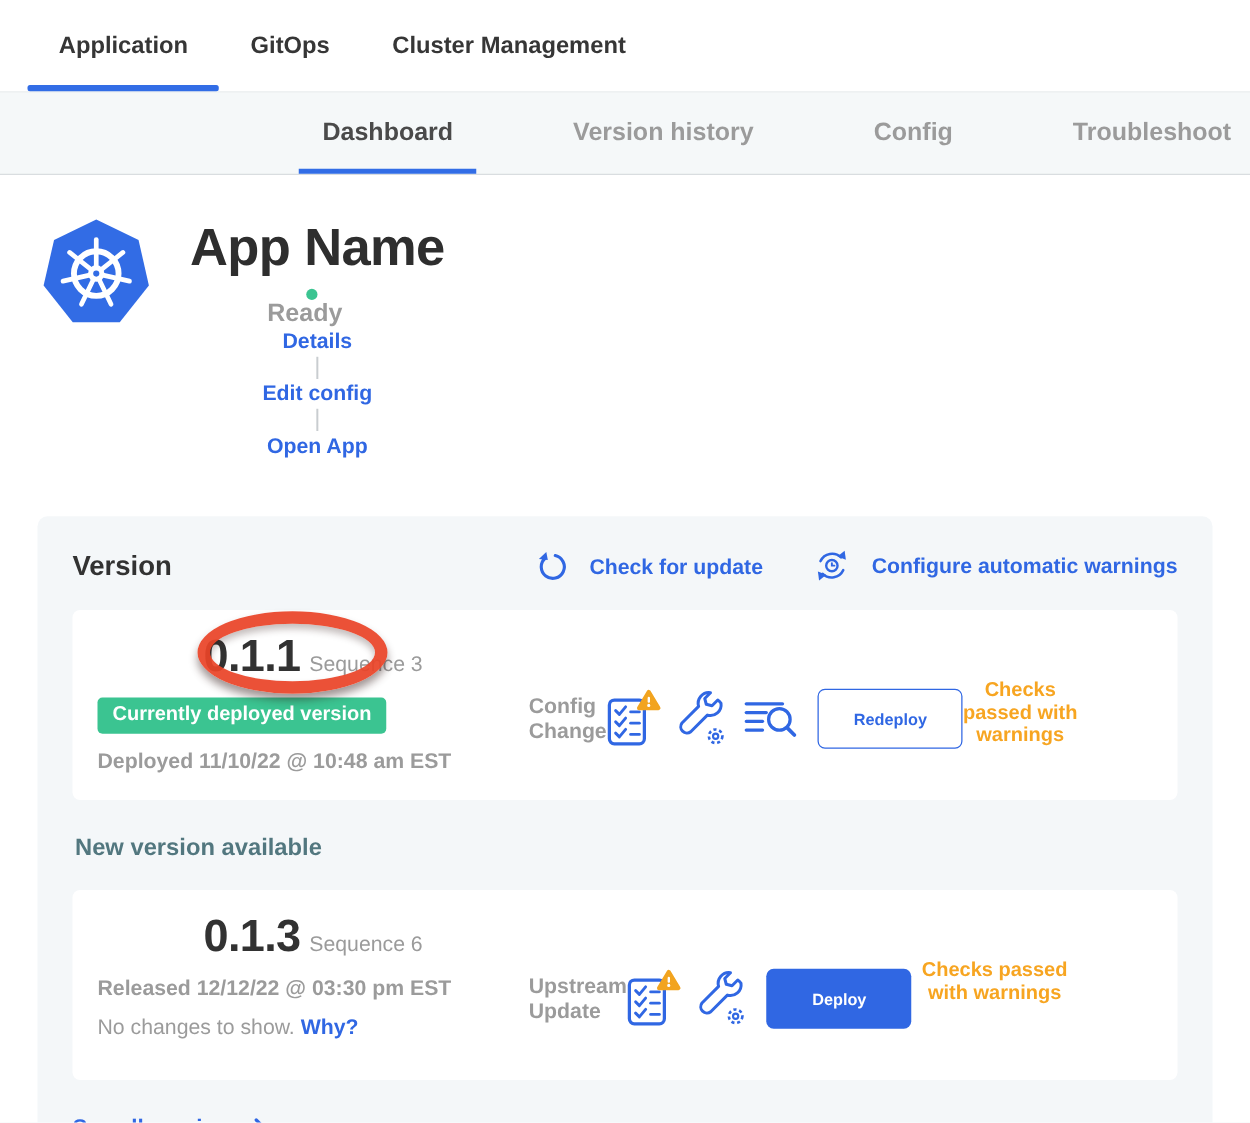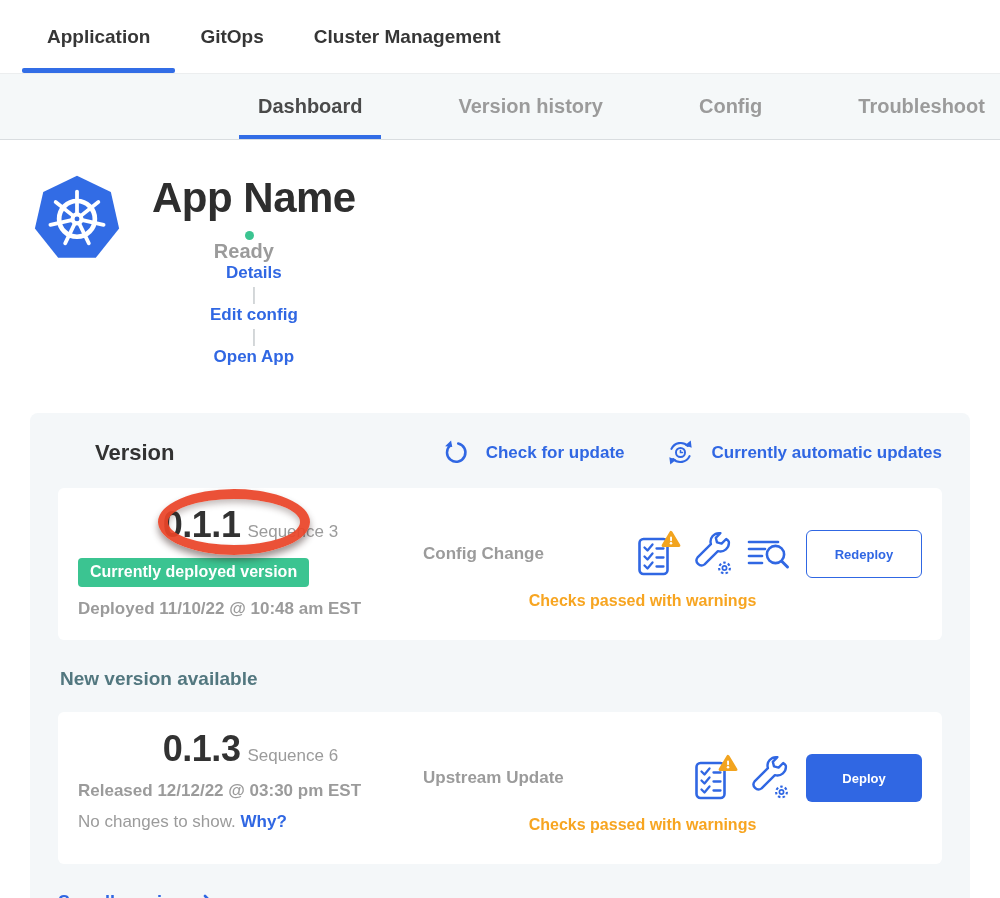--- a/index.html
+++ b/index.html
@@ -38,40 +38,40 @@
   .app-header { display: flex; align-items: flex-start; gap: 28px; padding: 30px 0 0 30px; }
   .k8s-logo { width: 94px; height: 94px; flex: 0 0 auto; }
   .app-title { margin: 6px 0 0; font-size: 42px; font-weight: 700; color: #2e2e2e; letter-spacing: -0.5px; line-height: 1.05; }
   .status-row { display: flex; align-items: center; margin-top: 11px; flex-direction: column; }
   .status-dot { width: 9px; height: 9px; border-radius: 50%; background: #3bc491; margin-right: 9px; }
   .status-text { font-size: 20px; font-weight: 700; color: #9b9b9b; margin-right: 20px; }
   .hlink { font-size: 17px; font-weight: 700; color: #3067e3; text-decoration: none; cursor: pointer; }
   .hsep { color: #c9cdd0; font-size: 19px; margin: 0 13px; font-weight: 400; }
   
   .card { margin: 46px 30px 0; background: #f4f7f9; border-radius: 8px; padding: 26px 28px 32px; }
-  .card-head { display: flex; align-items: center; margin-left: 37px; }
+  .card-head { display: flex; align-items: flex-end; }
   .card-title { flex: 1; margin: 0; font-size: 22px; font-weight: 700; color: #323232; }
   .head-link { display: inline-flex; align-items: center; gap: 18px; color: #3067e3; font-size: 17px; font-weight: 700; cursor: pointer; }
   .head-link + .head-link { margin-left: 42px; }
   .version-row {
     position: relative; background: #fff; border-radius: 6px; margin-top: 22px;
     padding: 16px 20px 20px; display: flex; min-height: 152px;
   }
   .v-left { flex: 0 0 345px; }
   .v-num-row { display: flex; align-items: baseline; gap: 7px; justify-content: center; }
   .v-num { font-size: 36px; font-weight: 700; color: #323232; letter-spacing: -0.5px; line-height: 1.15; }
   .v-seq { font-size: 17px; color: #9b9b9b; }
   .badge {
     display: inline-block; margin-top: 13px; background: #3bc491; color: #fff;
     font-size: 16px; font-weight: 700; padding: 5px 12px 6px; border-radius: 4px;
   }
   .v-ts { margin-top: 12px; font-size: 17px; font-weight: 700; color: #9b9b9b; }
   .v-nochanges { margin-top: 11px; font-size: 17px; color: #9b9b9b; }
   .why-link { font-weight: 700; color: #3067e3; cursor: pointer; text-decoration: none; }
-  .v-right { flex: 1; display: flex; flex-direction: column; padding-top: 26px; }
+  .v-right { flex: 1; display: flex; flex-direction: row; padding-top: 26px; }
   .v-right-top { display: flex; align-items: center; }
   .v-source { font-size: 17px; font-weight: 700; color: #9b9b9b; }
   .icon-group { margin-left: auto; display: flex; align-items: center; gap: 13px; margin-right: 15px; }
   .vr-icon { display: inline-flex; cursor: pointer; }
   .btn {
     height: 48px; min-width: 116px; padding: 0 24px; border-radius: 6px;
     font-family: inherit; font-size: 13px; font-weight: 700; cursor: pointer;
   }
   .btn.outline { background: #fff; border: 1.5px solid #3067e3; color: #3067e3; }
   .btn.primary { background: #3067e3; border: none; color: #fff; }
@@ -154,21 +154,21 @@
           <g fill="none" stroke="#3067e3" stroke-width="2.2" stroke-linecap="round">
             <path d="M4.6 10.2 A 10.6 10.6 0 0 1 21.6 7.2"></path>
             <path d="M23.4 17.8 A 10.6 10.6 0 0 1 6.4 20.8"></path>
             <circle cx="14" cy="14" r="4.7" stroke-width="2"></circle>
             <path d="M14 11.9 V14 H16.1" stroke-width="1.6"></path>
           </g>
           <polygon points="24.6,1.6 25.6,9.2 18.6,6.4" fill="#3067e3"></polygon>
           <polygon points="3.4,26.4 2.4,18.8 9.4,21.6" fill="#3067e3"></polygon>
         </svg>
       </span>
-      <span>Currently automatic updates</span>
+      <span>Configure automatic warnings</span>
     </span>
   </div>
 
   
   <div class="version-row">
     <div class="annotation"></div>
     <div class="v-left">
       <div class="v-num-row">
         <span class="v-num">0.1.1</span>
         <span class="v-seq">Sequence 3</span>

